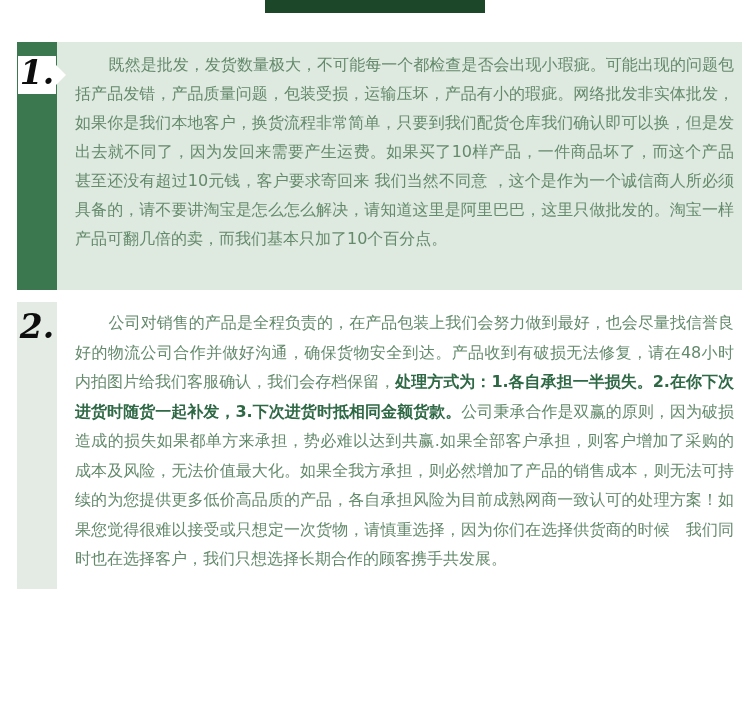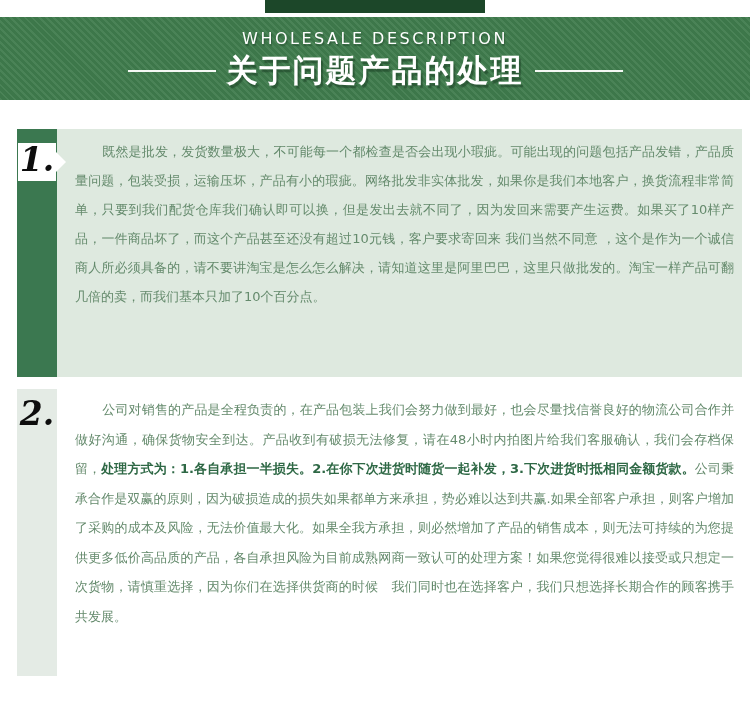--- a/index.html
+++ b/index.html
@@ -109,47 +109,39 @@
   }
   .num2-wrap {
     display: block;
     text-align: center;
     padding-top: 8px;
   }
 
   .body-text {
     margin: 0 0 0 40px;
     padding: 8px 8px 10px 18px;
-    font-size: 13px;
+    font-size: 16px;
     line-height: 29px;
     color: #648a6c;
     text-align: justify;
     text-indent: 2.1em;
   }
   .body2 { line-height: 29.5px; padding-top: 6px; }
   .strong {
     color: #2e6845;
     font-weight: bold;
   }
 </style>
 </head>
 <body>
 
 <div class="page">
 
   <div class="topbar"></div>
 
-  <div class="banner">
-    <div class="banner-en">WHOLESALE DESCRIPTION</div>
-    <div class="banner-title-row">
-      <span class="hline"></span>
-      <h1 class="banner-title">关于问题产品的处理</h1>
-      <span class="hline"></span>
-    </div>
-  </div>
 
   <section class="sec sec1">
     <div class="rail rail1">
       <div class="numtag">
         <span class="num">1.</span>
       </div>
     </div>
     <p class="body-text">既然是批发，发货数量极大，不可能每一个都检查是否会出现小瑕疵。可能出现的问题包括产品发错，产品质量问题，包装受损，运输压坏，产品有小的瑕疵。网络批发非实体批发，如果你是我们本地客户，换货流程非常简单，只要到我们配货仓库我们确认即可以换，但是发出去就不同了，因为发回来需要产生运费。如果买了10样产品，一件商品坏了，而这个产品甚至还没有超过10元钱，客户要求寄回来 我们当然不同意 ，这个是作为一个诚信商人所必须具备的，请不要讲淘宝是怎么怎么解决，请知道这里是阿里巴巴，这里只做批发的。淘宝一样产品可翻几倍的卖，而我们基本只加了10个百分点。</p>
   </section>
 

